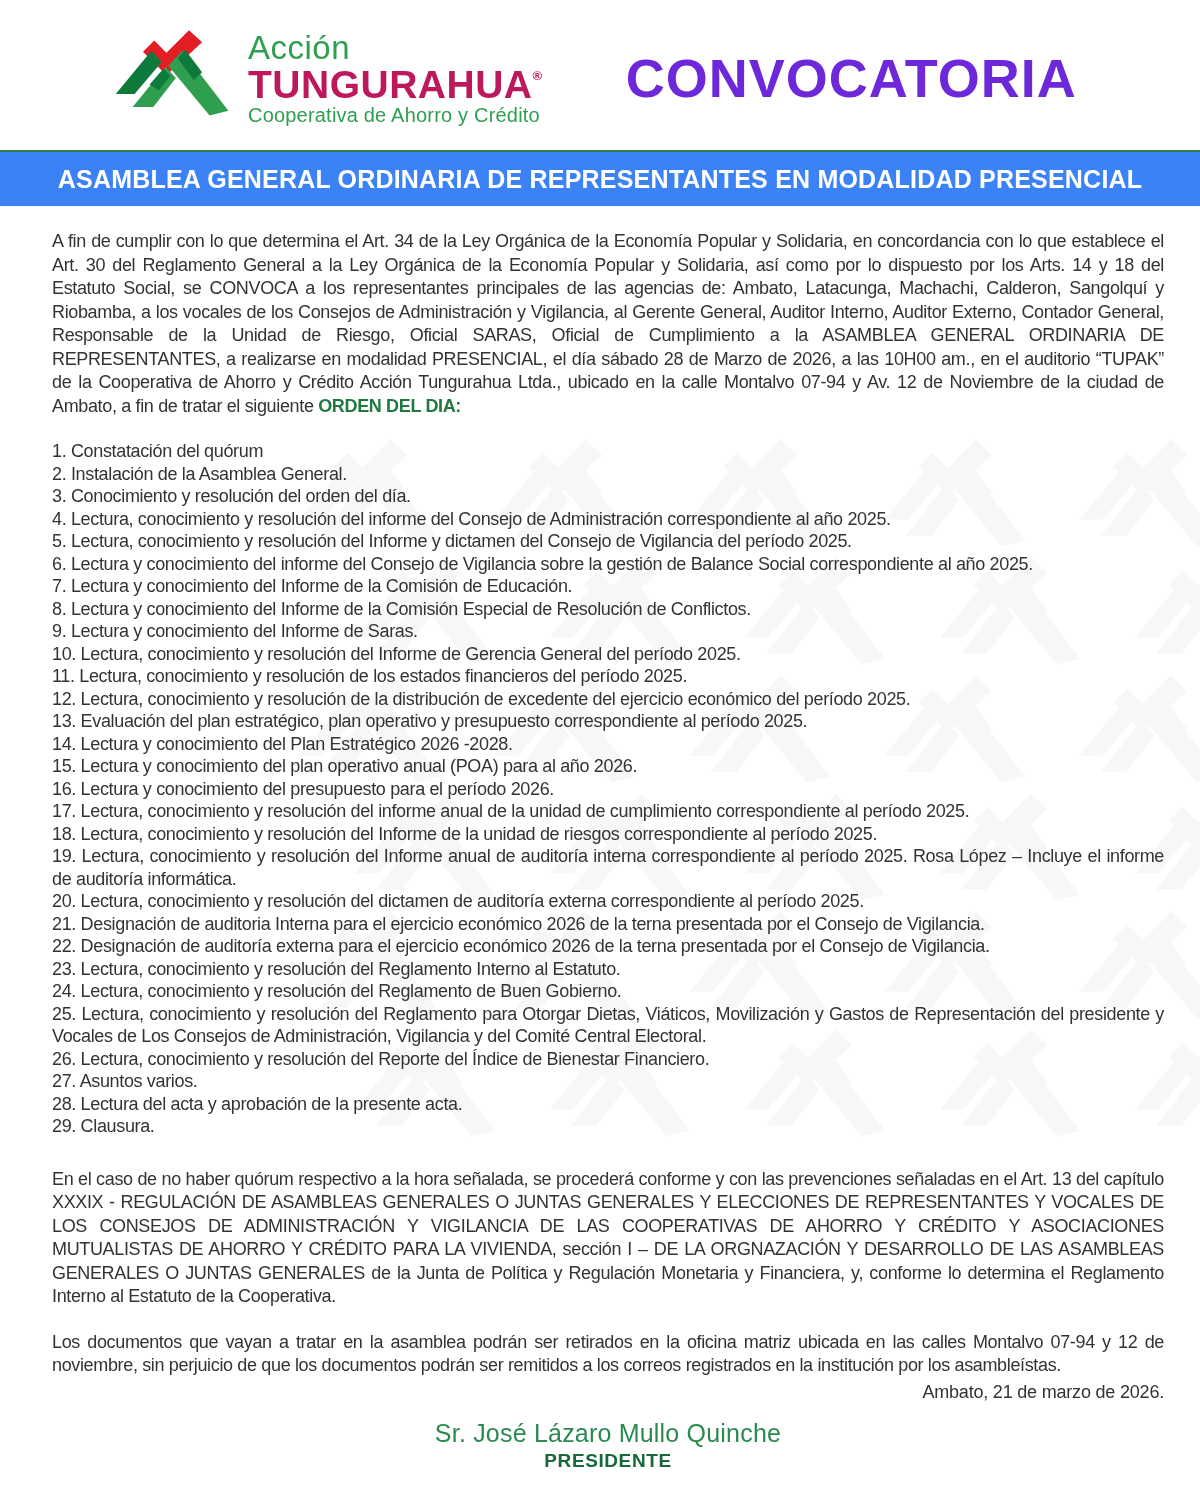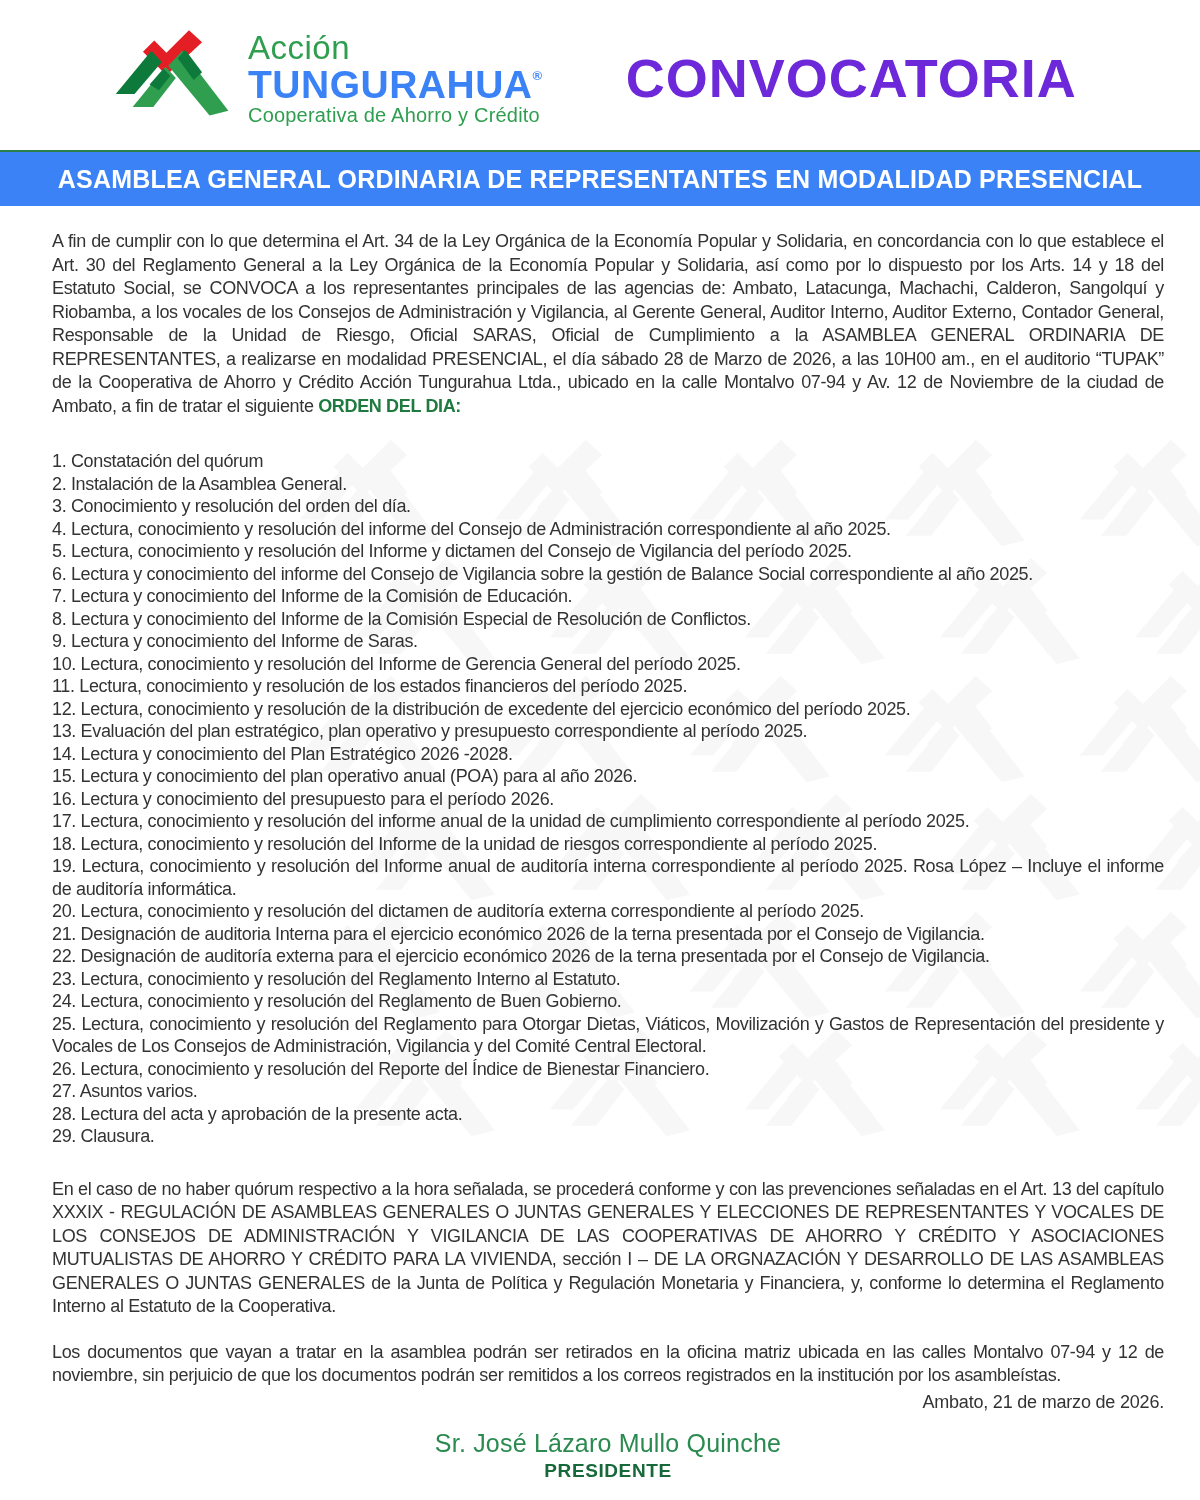--- a/index.html
+++ b/index.html
@@ -27,21 +27,21 @@
   .header {
     height: 150px;
     display: flex;
     align-items: center;
     padding: 16px 70px 10px 112px;
   }
   .logo-block { display: flex; align-items: center; gap: 14px; flex: 0 0 auto; }
   .logo-mark-svg { width: 122px; height: 104px; flex: 0 0 auto; }
   .logo-text { display: flex; flex-direction: column; line-height: 1.02; }
   .logo-name-top { color: #2f9e4f; font-size: 33px; font-weight: 400; letter-spacing: 0.5px; }
-  .logo-name-main { color: #3b82f6; font-size: 39px; font-weight: 800; letter-spacing: 0.5px; }
+  .logo-name-main { color: #be185d; font-size: 39px; font-weight: 800; letter-spacing: 0.5px; }
   .logo-name-main sup { font-size: 13px; font-weight: 700; vertical-align: 18px; }
   .logo-tagline { color: #2f9e4f; font-size: 20px; margin-top: 0; letter-spacing: 0.2px; }
   .page-title {
     flex: 1;
     text-align: center;
     color: #6d28d9;
     font-size: 54px;
     font-weight: 800;
     letter-spacing: 1px;
     padding-left: 30px;
@@ -64,21 +64,21 @@
   
   .bodytext { padding: 24px 36px 0 52px; }
   .para {
     font-size: 18px;
     line-height: 23.5px;
     letter-spacing: -0.35px;
     text-align: justify;
     color: #333333;
   }
   .highlight { color: #1e7a3e; font-weight: 700; }
-  .order-list { margin-top: 32px; }
+  .order-list { margin-top: 22px; }
   .order-item {
     font-size: 18px;
     line-height: 22.5px;
     letter-spacing: -0.35px;
     text-align: justify;
     color: #333333;
   }
   .closing-quorum { margin-top: 30px; }
   .closing-docs { margin-top: 22px; }
   .date-line {

